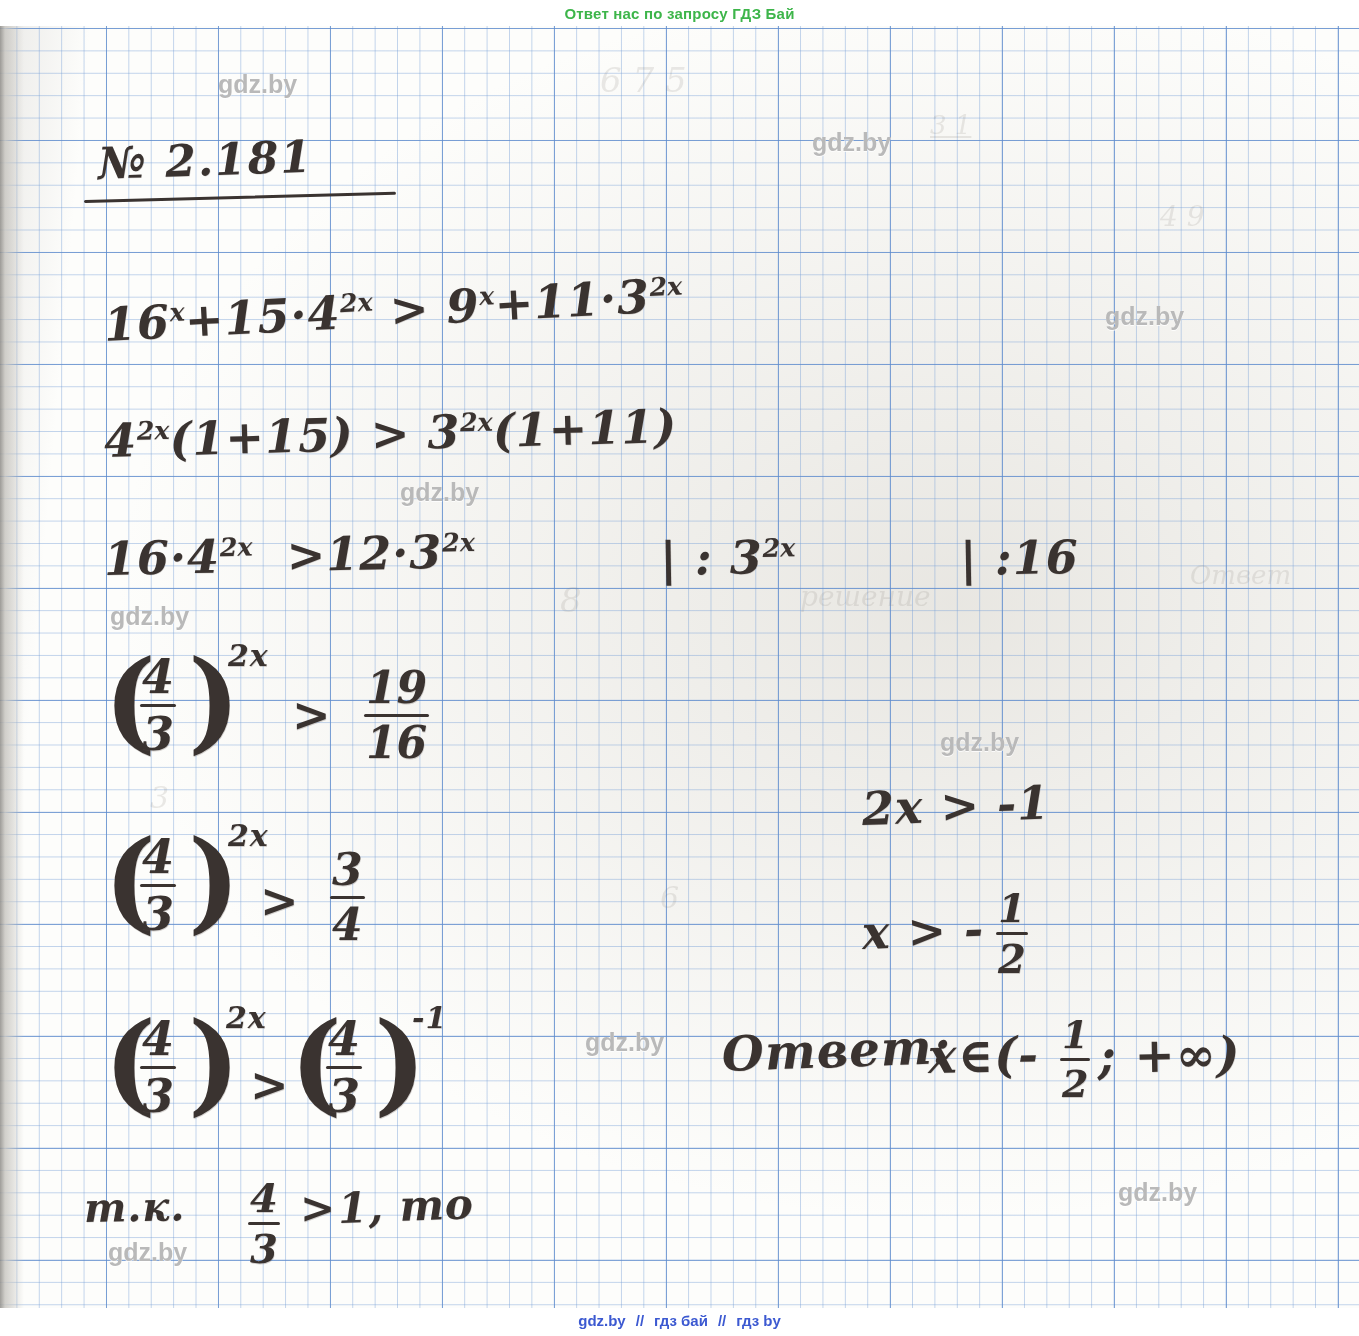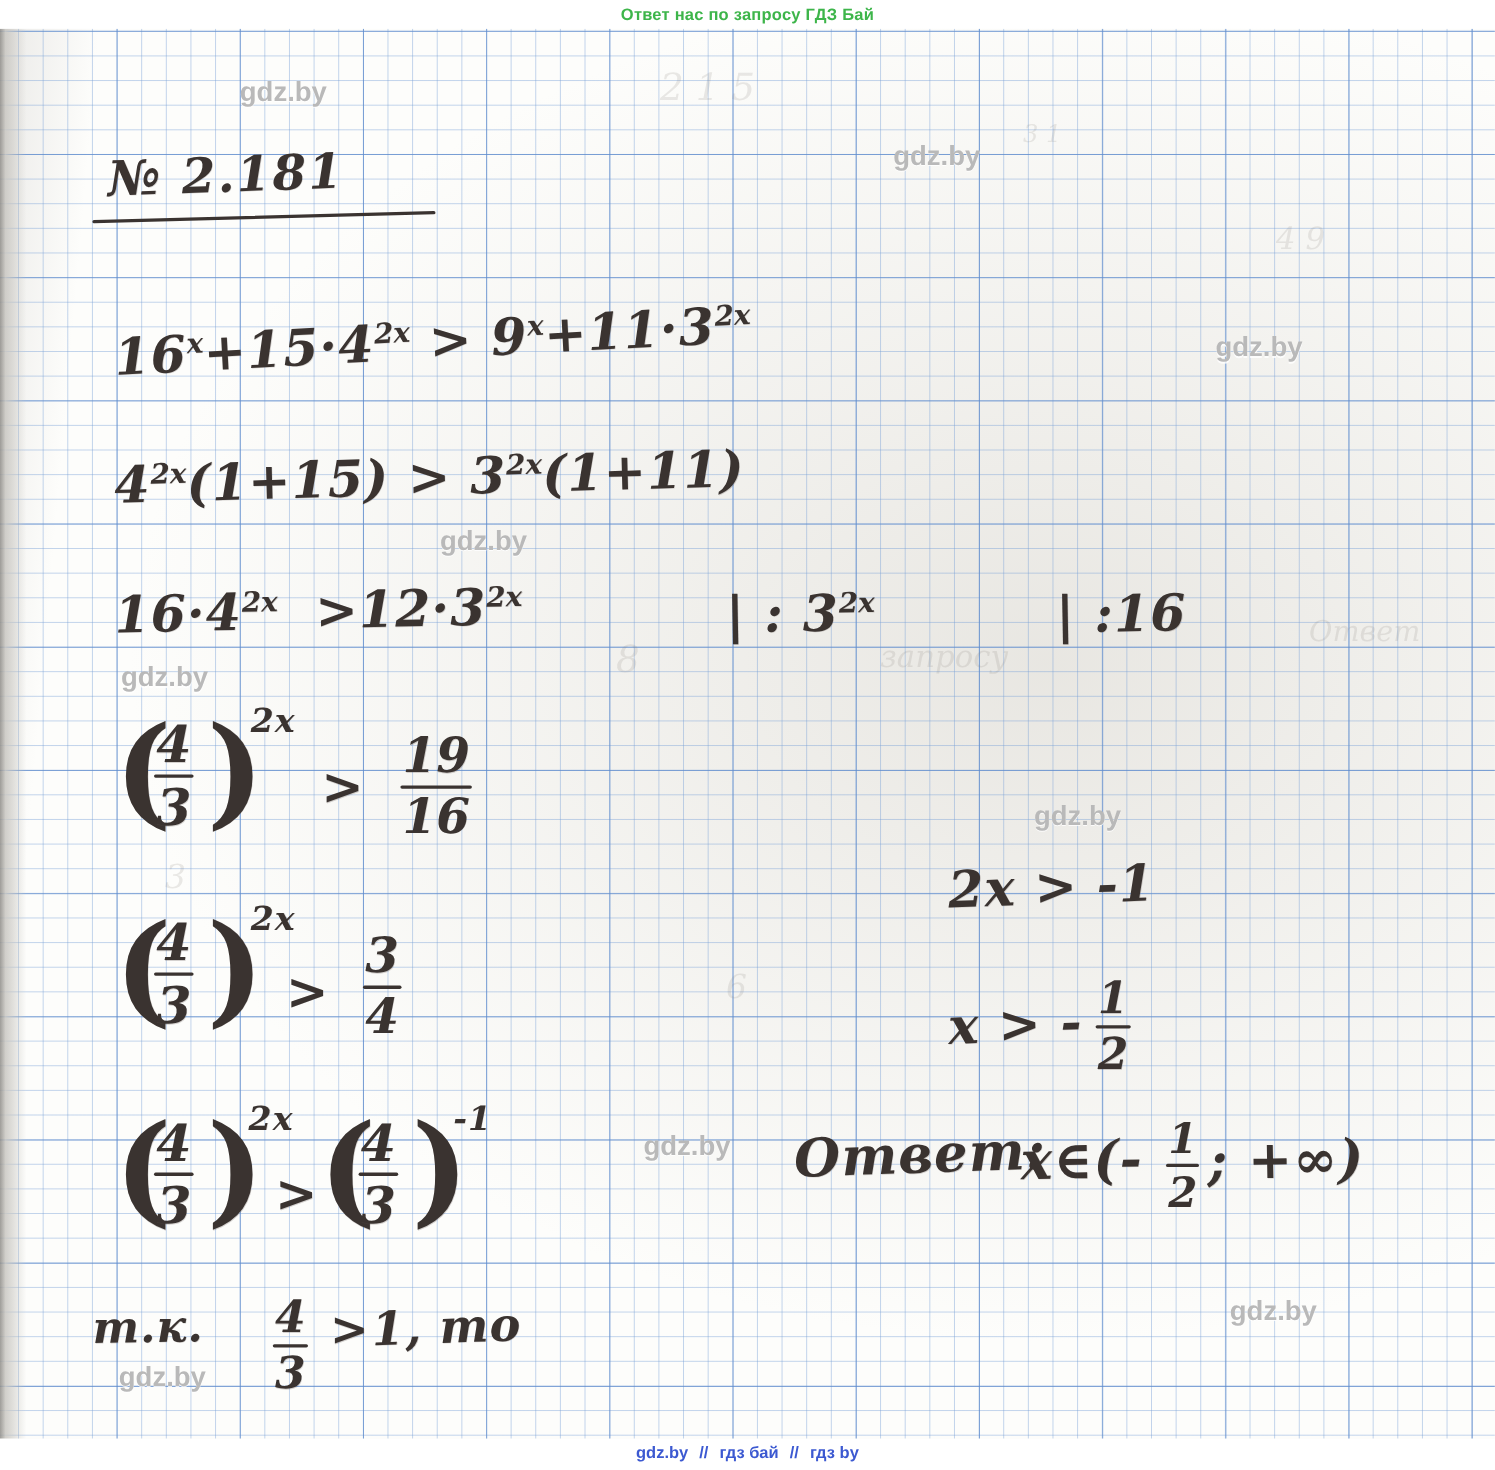--- a/index.html
+++ b/index.html
@@ -187,25 +187,25 @@
 
 <div class="promo-top">
   <span>Ответ нас по запросу ГДЗ Бай</span>
 </div>
 
 <div class="page">
   <div class="grid-small"></div>
   <div class="grid-big"></div>
   <div class="binding"></div>
 
-  <div class="showthrough" style="left:600px; top:34px; font-size:34px;">2 1 5</div>
-  <div class="showthrough" style="left:930px; top:84px; font-size:22px;">3 1</div>
+  <div class="showthrough" style="left:600px; top:34px; font-size:34px;">6 7 5</div>
+  <div class="showthrough" style="left:930px; top:84px; font-size:26px;text-decoration:underline;">3 1</div>
   <div class="showthrough" style="left:1160px; top:174px; font-size:28px;">4 9</div>
   <div class="showthrough" style="left:560px; top:554px; font-size:34px;">8</div>
-  <div class="showthrough" style="left:800px; top:554px; font-size:28px;">запросу</div>
+  <div class="showthrough" style="left:800px; top:554px; font-size:28px;">решение</div>
   <div class="showthrough" style="left:1190px; top:534px; font-size:26px;">Ответ</div>
   <div class="showthrough" style="left:150px; top:754px; font-size:30px;">3</div>
   <div class="showthrough" style="left:660px; top:854px; font-size:30px;">6</div>
 
   <div class="hw title" style="left:98px; top:112px; transform: rotate(-2deg);">№ 2.181</div>
   <div class="title-underline" style="left:84px; top:174px; width:312px; transform: rotate(-1.5deg);"></div>
 
   <div class="hw line-eq" style="left:104px; top:272px; transform: rotate(-3deg);">
     <span>16</span><sup>x</sup><span>+15·</span><span>4</span><sup>2x</sup>&nbsp;<span>&gt;</span>&nbsp;<span>9</span><sup>x</sup><span>+11·</span><span>3</span><sup>2x</sup>
   </div>

